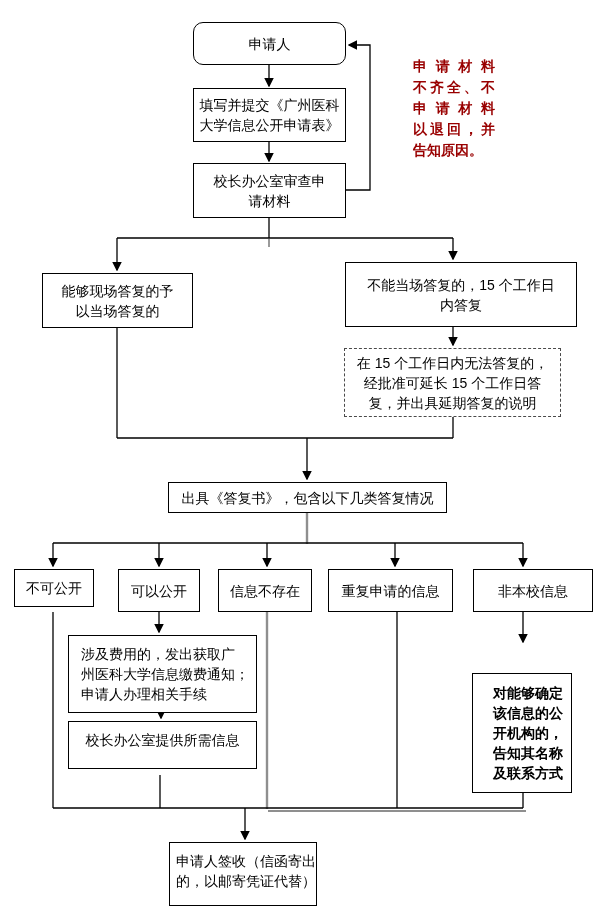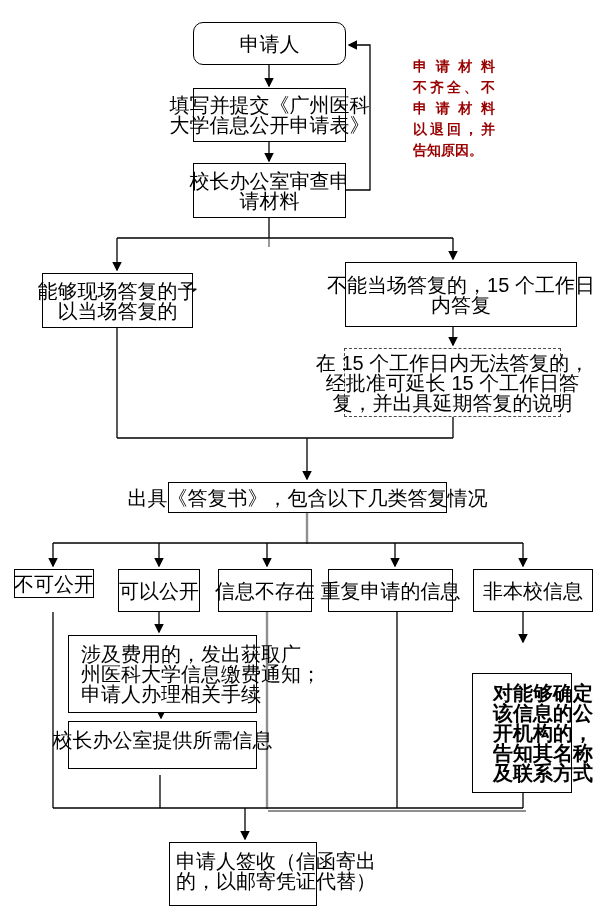--- a/index.html
+++ b/index.html
@@ -8,21 +8,21 @@
     font-family:"Liberation Sans","DejaVu Sans",sans-serif;
     color:#000;overflow:hidden;
   }
   #connectors{position:absolute;left:0;top:0;width:600px;height:914px;}
   .k{stroke:var(--line,#000);stroke-width:1.3;fill:none;}
   .g{stroke:var(--grey,#8f8f8f);stroke-width:2.4;fill:none;}
   .g2{stroke:var(--grey,#8f8f8f);stroke-width:1.8;fill:none;}
   .box{
     position:absolute;border:1px solid var(--line,#000);background:var(--box_bg,#fff);
     display:flex;flex-direction:column;align-items:center;justify-content:center;
-    font-size:20px;line-height:20px;text-align:center;box-sizing:border-box;
+    font-size:14px;line-height:20px;text-align:center;box-sizing:border-box;
   }
   .box.rounded{border-radius:10px;}
   .box.dashed{border:1px dashed #4a4a4a;}
   .box.leftal{align-items:flex-start;text-align:left;justify-content:center;}
   .box.topal{justify-content:flex-start;}
   .ln{white-space:nowrap;}
   #note{
     position:absolute;left:413px;top:56px;width:82px;
     color:var(--note,#990000);font-size:14px;line-height:21px;font-weight:bold;
   }
@@ -120,21 +120,21 @@
   <div class="box dashed" style="left:344px;top:348px;width:217px;height:69px;">
     <div class="ln">在 15 个工作日内无法答复的，</div>
     <div class="ln">经批准可延长 15 个工作日答</div>
     <div class="ln">复，并出具延期答复的说明</div>
   </div>
 
   <div class="box" style="left:168px;top:482px;width:279px;height:31px;">
     <div class="ln">出具《答复书》，包含以下几类答复情况</div>
   </div>
 
-  <div class="box" style="left:14px;top:569px;width:80px;height:29px;text-align:center;">
+  <div class="box" style="left:14px;top:569px;width:80px;height:38px;text-align:center;">
     <div class="ln">不可公开</div>
   </div>
 
   <div class="box" style="left:118px;top:569px;width:82px;height:43px;">
     <div class="ln">可以公开</div>
   </div>
 
   <div class="box" style="left:218px;top:569px;width:94px;height:43px;">
     <div class="ln">信息不存在</div>
   </div>

